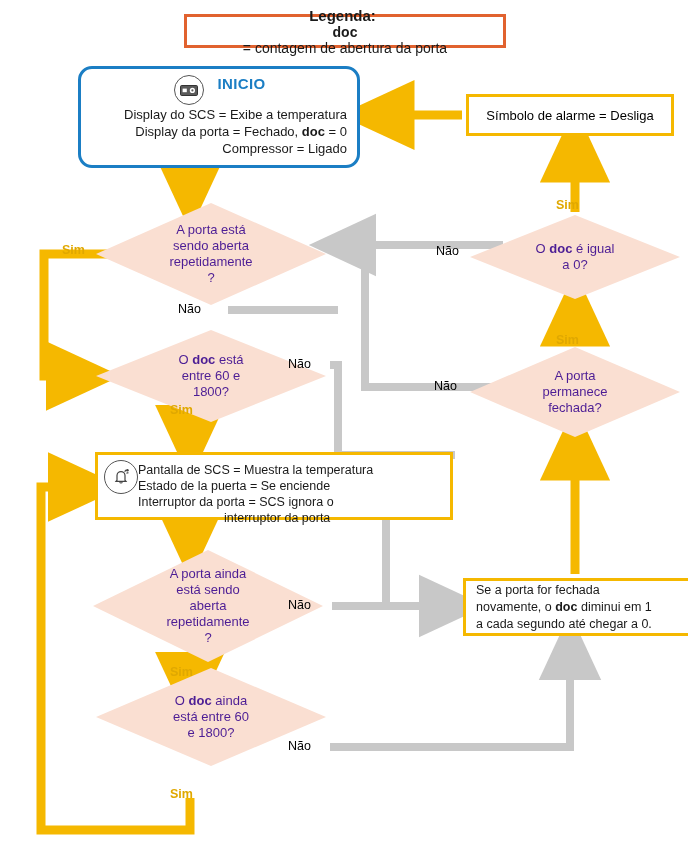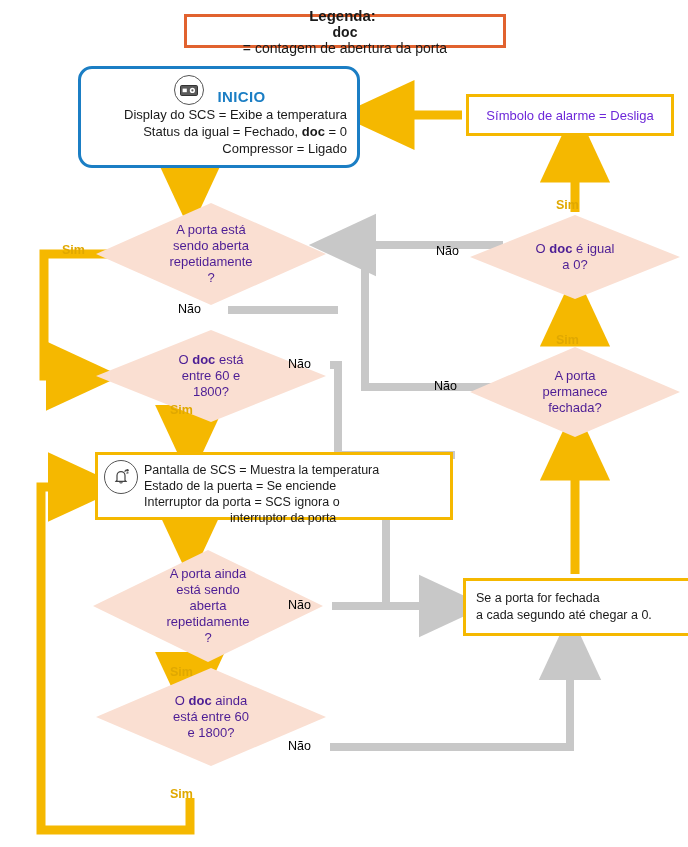--- a/index.html
+++ b/index.html
@@ -50,21 +50,21 @@
     top: 66px;
     width: 282px;
     height: 102px;
     border: 3px solid #1B7EC4;
     border-radius: 14px;
     background: #ffffff;
     padding: 6px 10px 4px 12px;
   }
   .inicio-head {
     display: flex;
-    align-items: flex-end;
+    align-items: flex-start;
     justify-content: center;
     gap: 13px;
     height: 30px;
   }
   .inicio-title {
     color: #1B7EC4;
     font-size: 15px;
     font-weight: bold;
     letter-spacing: .4px;
   }
@@ -86,31 +86,30 @@
   }
   .alarm-box {
     left: 466px;
     top: 94px;
     width: 208px;
     height: 42px;
     display: flex;
     align-items: center;
     justify-content: center;
     font-size: 13px;
-    color: #6d28d9;
+    color: #000000;
   }
   .scs-box {
     left: 95px;
     top: 452px;
     width: 358px;
     height: 68px;
     padding: 5px 8px 12px 6px;
     display: flex;
     align-items: flex-start;
-    gap: 6px;
   }
   .scs-lines {
     font-size: 12.5px;
     color: #1a1a1a;
     line-height: 16px;
     padding-top: 2px;
   }
   .scs-lines .indent { padding-left: 86px; }
   .doc-box {
     left: 463px;
@@ -246,21 +245,21 @@
           <rect x="0.5" y="0.5" width="17" height="10" rx="1.2" fill="#5a5a5a" stroke="#333" stroke-width="1"></rect>
           <rect x="2.6" y="3.6" width="4.2" height="3.6" fill="#fff"></rect>
           <circle cx="12.4" cy="5.4" r="2.6" fill="#fff"></circle>
           <circle cx="12.4" cy="5.4" r="1.1" fill="#5a5a5a"></circle>
         </svg>
       </span>
       <span class="inicio-title">INICIO</span>
     </div>
     <div class="inicio-lines">
       <div>Display do SCS = Exibe a temperatura</div>
-      <div><span>Status da igual = Fechado, </span><b>doc</b><span> = 0</span></div>
+      <div><span>Display da porta = Fechado, </span><b>doc</b><span> = 0</span></div>
       <div>Compressor = Ligado</div>
     </div>
   </div>
 
   <div class="node ybox alarm-box">
     <span>Símbolo de alarme = Desliga</span>
   </div>
 
   <div class="node ybox scs-box">
     <span class="icon-circle big">
@@ -275,20 +274,21 @@
       <div>Pantalla de SCS = Muestra la temperatura</div>
       <div>Estado de la puerta  = Se enciende</div>
       <div>Interruptor da porta = SCS ignora o</div>
       <div class="indent">interruptor da porta</div>
     </div>
   </div>
 
   <div class="node ybox doc-box">
     <div>
       <div>Se a porta for fechada</div>
+      <div><span>novamente, o </span><b>doc</b><span> diminui em 1</span></div>
       <div>a cada segundo até chegar a 0.</div>
     </div>
   </div>
 
   <div class="node diamond d1">
     <span class="dshape"></span>
     <div class="dtext">
       <div>A porta está</div>
       <div>sendo aberta</div>
       <div>repetidamente</div>

